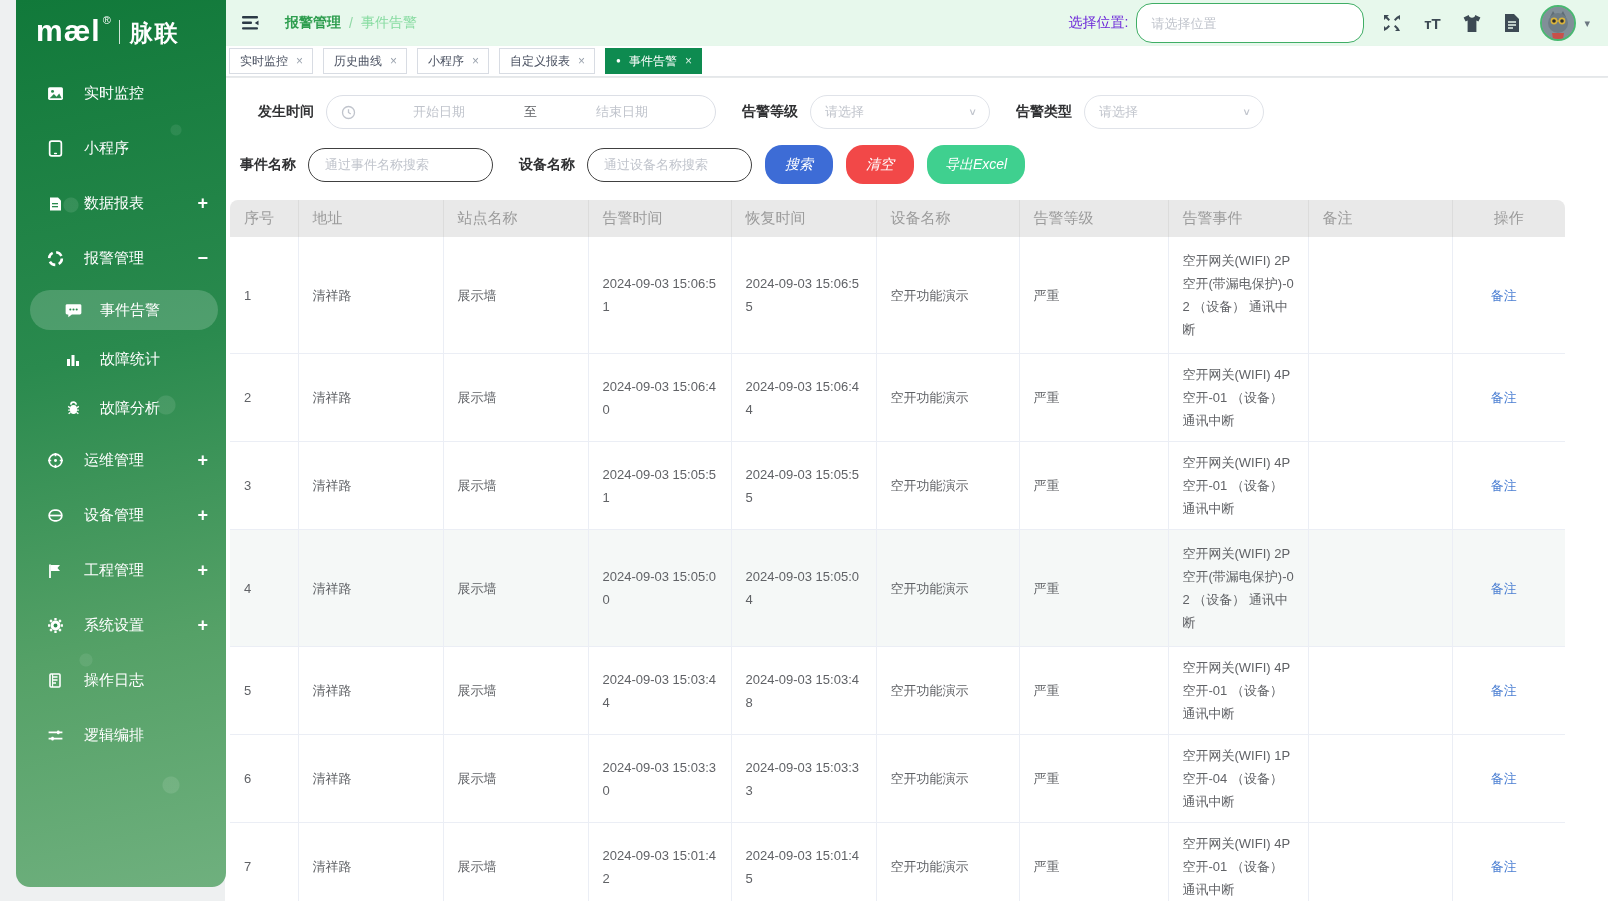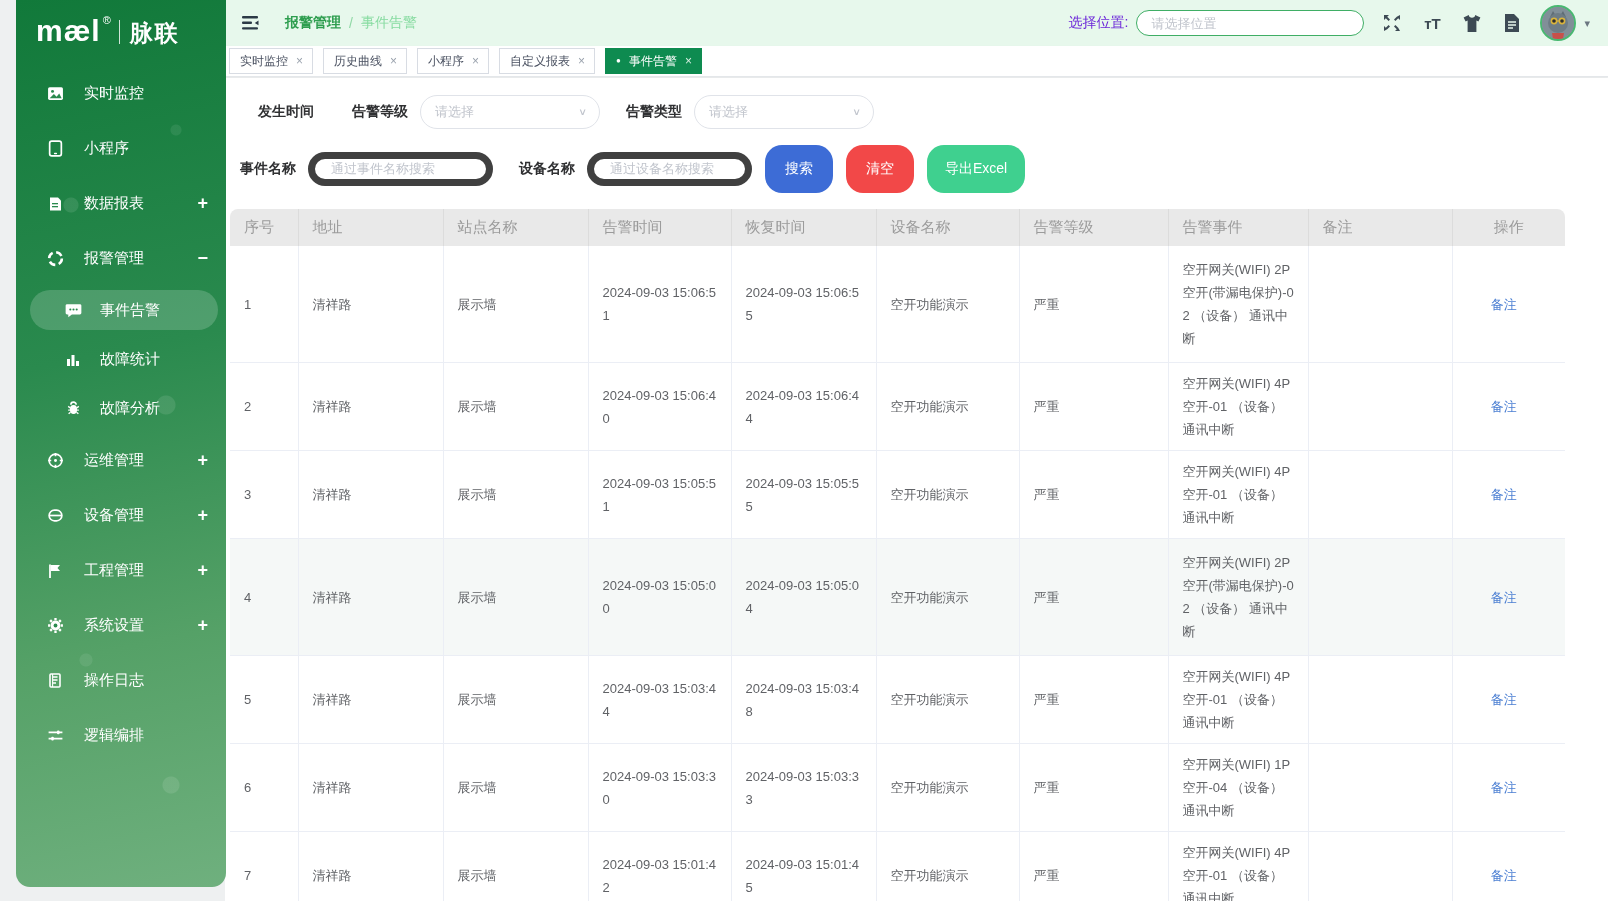--- a/index.html
+++ b/index.html
@@ -49,21 +49,21 @@
     padding:0 18px 0 12px;
   }
   .collapse-btn { width:26px; height:26px; display:flex; align-items:center; justify-content:center; cursor:pointer; margin-right:22px; }
   .crumb { display:flex; align-items:center; gap:8px; font-size:14px; }
   .crumb .sec { color:#2e9e4f; font-weight:bold; }
   .crumb .sep { color:#8fd8a5; }
   .crumb .cur { color:#86dba0; }
   .topbar-right { margin-left:auto; display:flex; align-items:center; gap:16px; }
   .loc-label { color:#6d28d9; font-size:14px; }
   .loc-input {
-    width:228px; height:26px; border:1px solid #3fae65; border-radius:16px;
+    width:228px; height:40px; border:1px solid #3fae65; border-radius:16px;
     background:#fff; padding:0 14px; font-size:13px; color:#333; outline:none;
     margin-left:-8px;
   }
   .loc-input::placeholder { color:#c0c4cc; }
   .tool-icon { width:24px; height:24px; display:flex; align-items:center; justify-content:center; cursor:pointer; color:#3d4a54; }
   .font-tool { font-size:15px; font-weight:bold; color:#3d4a54; letter-spacing:0; }
   .avatar-wrap { width:36px; height:36px; border-radius:50%; border:2px solid #49b871; overflow:hidden; background:#8d9aa2; cursor:pointer; }
   .caret { color:#6b7680; font-size:11px; margin-left:-8px; cursor:pointer; }
   
   .tabstrip {
@@ -100,30 +100,31 @@
   }
   .range .ph { flex:1; text-align:center; color:#c0c4cc; }
   .range .to { color:#606266; padding:0 6px; }
   .select {
     width:180px; height:34px; border:1px solid #e0e3e9; border-radius:17px;
     display:flex; align-items:center; padding:0 12px 0 14px; background:#fff; cursor:pointer;
   }
   .select .ph { flex:1; color:#c0c4cc; font-size:13px; }
   .select .chev { color:#c0c4cc; font-size:12px; transform:scaleY(.8); }
   .pill-input {
-    height:34px; border:7px solid #404040; border-radius:17px; background:#fff;
-    padding:0 16px; font-size:13px; color:#333; outline:none;font-family:Liberation Mono, monospace;
+    height:34px; border:1px solid #404040; border-radius:17px; background:#fff;
+    padding:0 16px; font-size:13px; color:#333; outline:none;
   }
   .pill-input::placeholder { color:#c0c4cc; }
   .ev-input { width:185px; }
   .dv-input { width:165px; }
   .btn {
-    height:48px; border:none; border-radius:17px; color:#fff; font-size:14px;
+    height:39px; border:none; border-radius:17px; color:#fff; font-size:14px;
     padding:0 20px; cursor:pointer; margin-left:13px;
     font-family:"Liberation Sans","DejaVu Sans",sans-serif;
+    font-style:italic;
   }
   .btn-search { background:#3d6cd6; }
   .btn-clear { background:#f24848; }
   .btn-export { background:#3fd08f; padding:0 18px; }
   
   .table-wrap { margin:4px 43px 0 5px; }
   table { border-collapse:collapse; table-layout:fixed; width:1335px; }
   thead th {
     background:#e9e9e9; color:#9b9b9b; font-weight:normal; font-size:15px;
     height:37px; text-align:left; padding:0 0 0 14px; border-right:1px solid #dcdcdc;
@@ -383,20 +384,31 @@
       <span>事件告警</span>
       <span class="x">×</span>
     </div>
   </div>
 
   <div class="content">
 
     <div class="filters">
       <div class="frow">
         <span class="flabel">发生时间</span>
+        <div class="range">
+          <span style="display:flex;margin-right:4px;">
+            <svg width="15" height="15" viewBox="0 0 16 16">
+                <circle cx="8" cy="8" r="6.4" fill="none" stroke="#c0c4cc" stroke-width="1.4"></circle>
+                <path d="M8 4.6 V8 L10.4 9.6" fill="none" stroke="#c0c4cc" stroke-width="1.4"></path>
+              </svg>
+          </span>
+          <span class="ph">开始日期</span>
+          <span class="to">至</span>
+          <span class="ph">结束日期</span>
+        </div>
         <span class="flabel">告警等级</span>
         <div class="select">
           <span class="ph">请选择</span>
           <span class="chev">∨</span>
         </div>
         <span class="flabel">告警类型</span>
         <div class="select">
           <span class="ph">请选择</span>
           <span class="chev">∨</span>
         </div>

